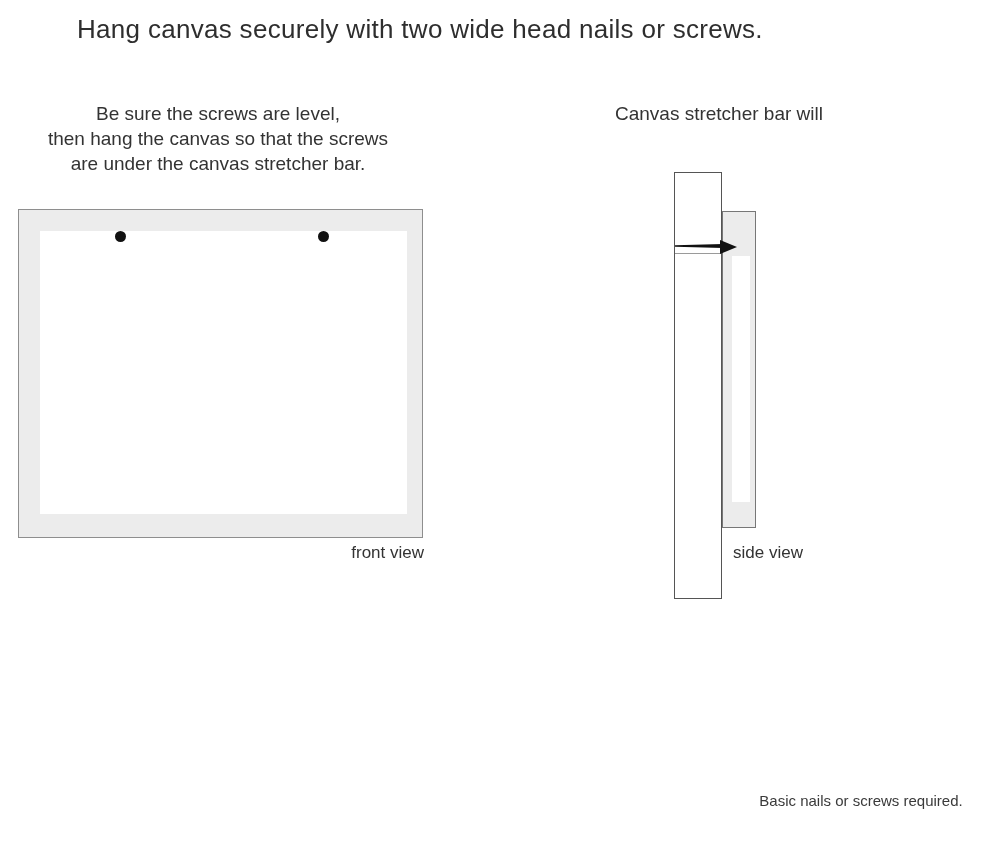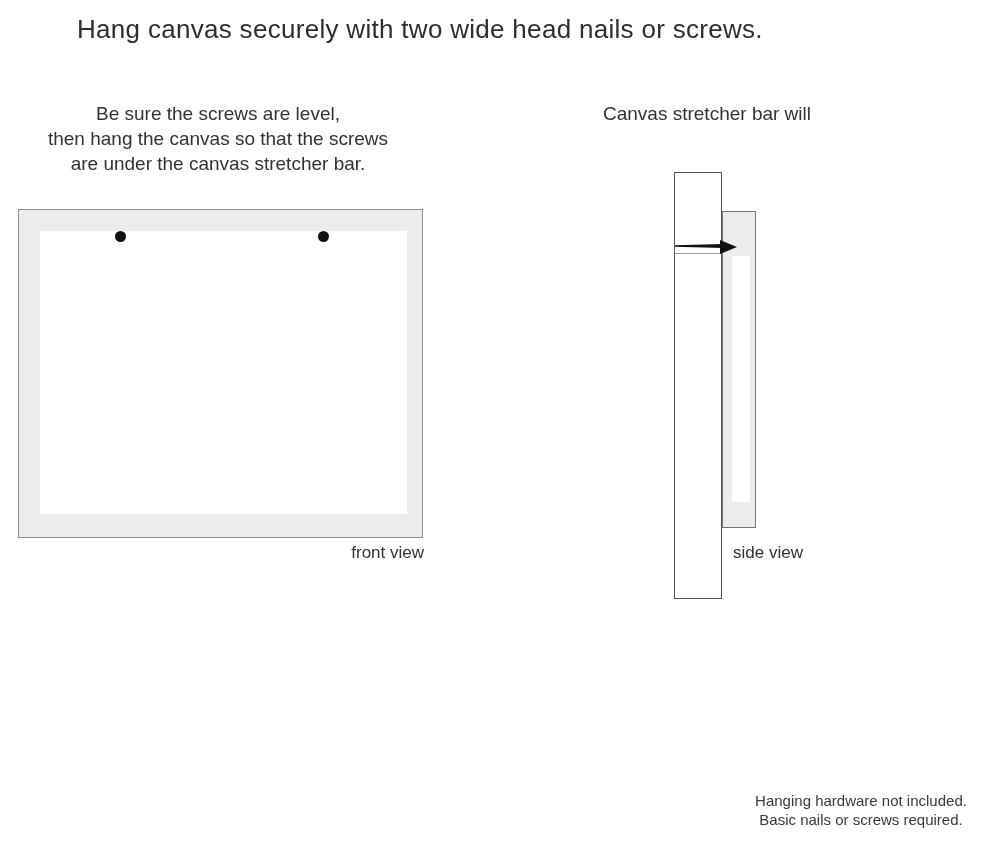--- a/index.html
+++ b/index.html
@@ -29,21 +29,21 @@
   }
   .instr {
     position: absolute;
     font-size: 19px;
     font-weight: 300;
     line-height: 25px;
     text-align: center;
     color: #333333;
   }
   .instr-left  { left: 18px;  top: 101px; width: 400px; }
-  .instr-right { left: 562px; top: 101px; width: 290px; }
+  .instr-right { left: 533px; top: 101px; width: 290px; text-align: right; }
 
   
   .canvas-outer {
     position: absolute;
     left: 18px; top: 209px;
     width: 405px; height: 329px;
     background: #ececec;
     border: 1px solid #8e8e8e;
     box-sizing: border-box;
   }
@@ -157,17 +157,16 @@
   <div class="side-canvas">
     <div class="side-canvas-inner"></div>
   </div>
   <div class="wall-bar"></div>
   <div class="nail-underline"></div>
   <div class="nail-shaft"></div>
   <div class="nail-head"></div>
   <div class="view-label side-label">side view</div>
 
   <div class="footnote">
-    <div>Hanging hardware not included.</div>
     <div>Basic nails or screws required.</div>
   </div>
 
 </div>
 
 </body></html>

